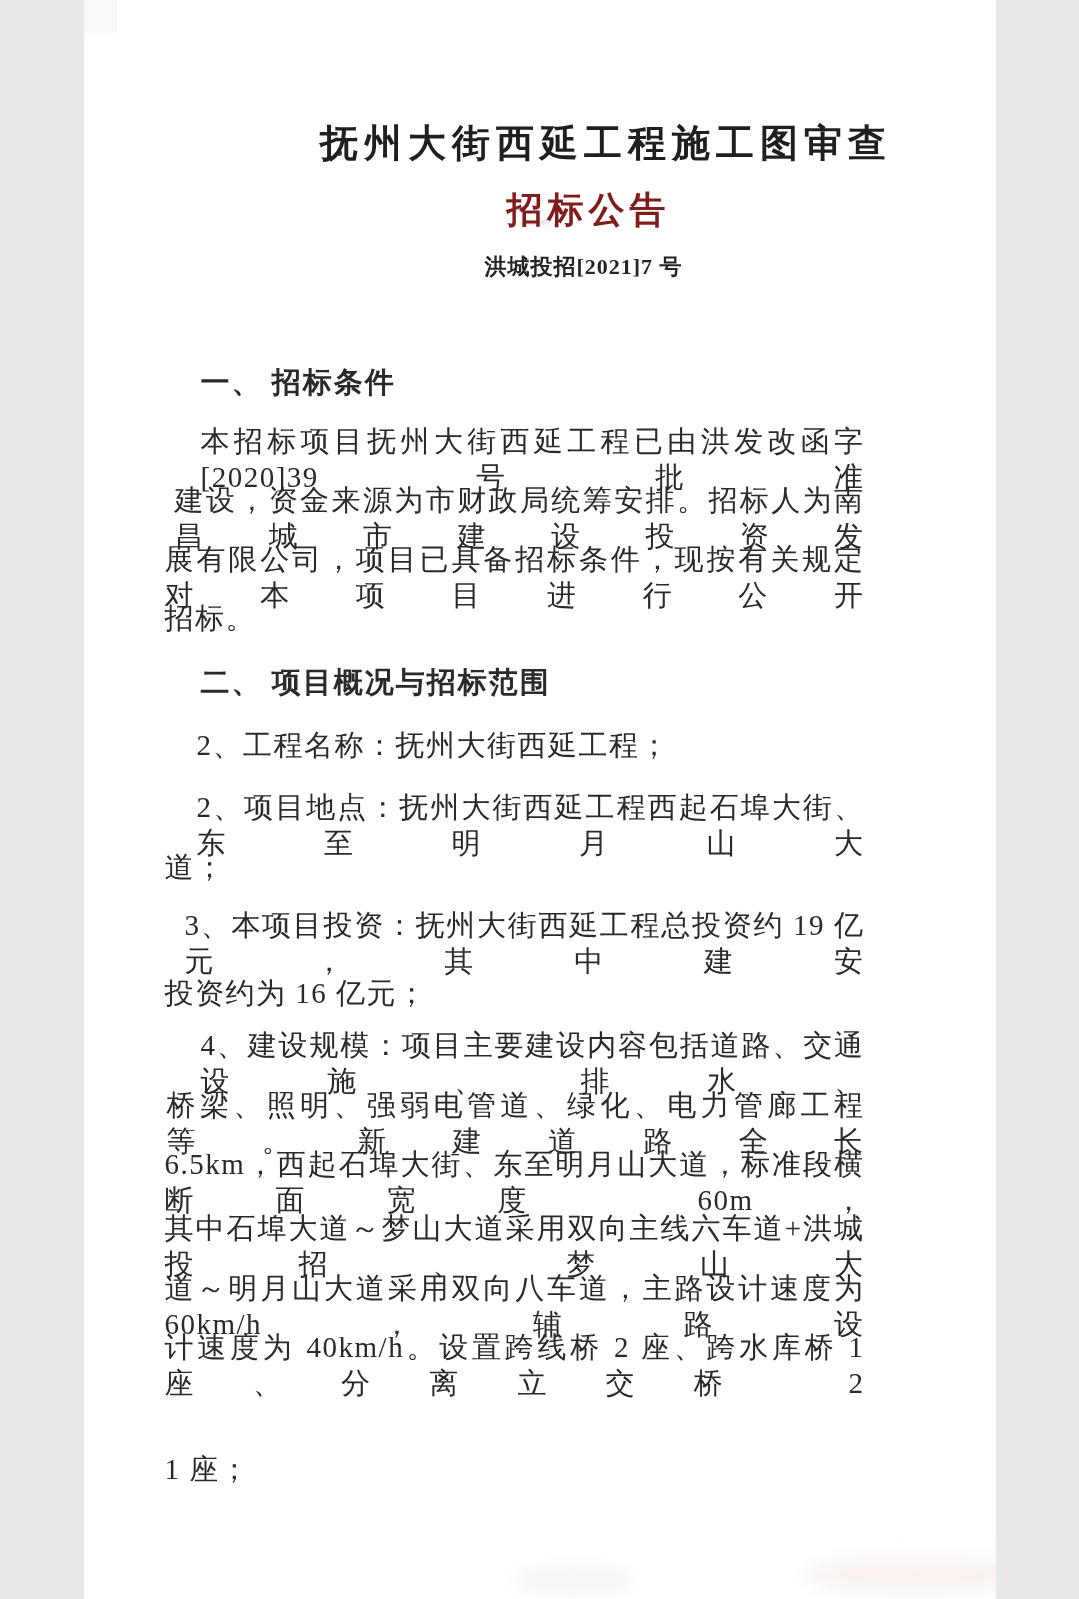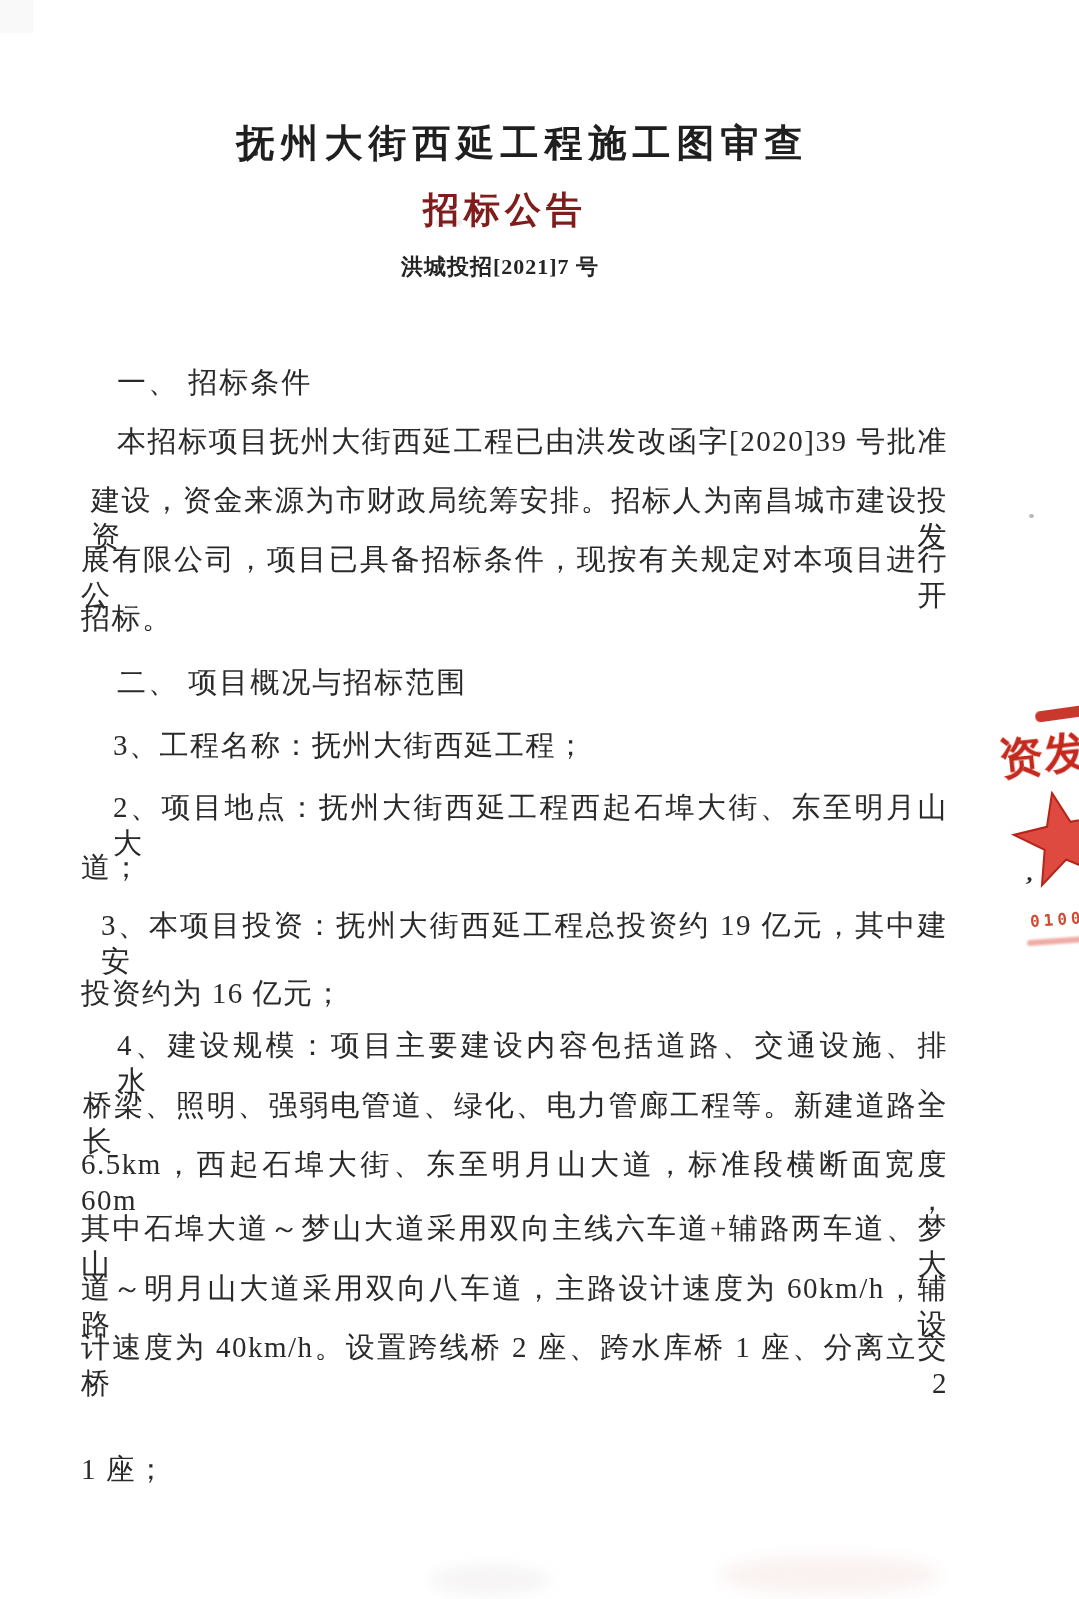--- a/index.html
+++ b/index.html
@@ -1,19 +1,19 @@
 <!DOCTYPE html>
 <html><head>
 <meta charset="utf-8">
 <style>
   html,body{margin:0;padding:0;}
   body{background:#e9e9e9;}
   #page{
     position:relative;
-    width:1079px;height:1599px;
+    width:912px;height:1599px;
     margin:0 auto;
     background:#ffffff;
     overflow:hidden;
     font-family:"Liberation Serif","DejaVu Serif",serif;
     color:#262626;
   }
   .line{
     position:absolute;
     font-size:29px;
     letter-spacing:1.5px;
@@ -21,21 +21,21 @@
     white-space:nowrap;
     color:#2a2a2a;
     text-rendering:optimizeLegibility;
   }
   .line.full{
     right:131px;
     white-space:normal;
     text-align:justify;
     text-align-last:justify;
   }
-  .line.bold{font-weight:normal;letter-spacing:2px;}
+  .line.bold{font-weight:bold;letter-spacing:2px;}
   .title1{
     position:absolute;top:118px;left:0;width:1045px;
     text-align:center;font-size:38px;font-weight:bold;
     letter-spacing:6px;color:#1f1f1f;white-space:nowrap;
   }
   .title2{
     position:absolute;top:186px;left:0;width:1010px;
     text-align:center;font-size:36px;font-weight:bold;
     letter-spacing:5px;color:#7f1d1d;
   }
@@ -116,29 +116,29 @@
   <div class="title1">抚州大街西延工程施工图审查</div>
   <div class="title2">招标公告</div>
   <div class="docnum">洪城投招[2021]7 号</div>
 
   <div class="line bold" style="left:117px;top:364px;">一、  招标条件</div>
   <div class="line full" style="left:117px;top:423px;">本招标项目抚州大街西延工程已由洪发改函字[2020]39 号批准</div>
   <div class="line full" style="left:81px;top:482px;margin-left:10px;">建设，资金来源为市财政局统筹安排。招标人为南昌城市建设投资发</div>
   <div class="line full" style="left:81px;top:541px;">展有限公司，项目已具备招标条件，现按有关规定对本项目进行公开</div>
   <div class="line" style="left:81px;top:600px;">招标。</div>
   <div class="line bold" style="left:117px;top:664px;">二、  项目概况与招标范围</div>
-  <div class="line" style="left:113px;top:727px;">3、工程名称：抚州大街西延工程；</div>
+  <div class="line" style="left:113px;top:727px;">2、工程名称：抚州大街西延工程；</div>
   <div class="line full" style="left:113px;top:789px;">2、项目地点：抚州大街西延工程西起石埠大街、东至明月山大</div>
   <div class="line" style="left:81px;top:849px;">道；</div>
   <div class="line full" style="left:101px;top:907px;">3、本项目投资：抚州大街西延工程总投资约 19 亿元，其中建安</div>
   <div class="line" style="left:81px;top:966px;margin-top:9px;">投资约为 16 亿元；</div>
   <div class="line full" style="left:117px;top:1027px;">4、建设规模：项目主要建设内容包括道路、交通设施、排水、</div>
   <div class="line full" style="left:83px;top:1087px;">桥梁、照明、强弱电管道、绿化、电力管廊工程等。新建道路全长</div>
   <div class="line full" style="left:81px;top:1146px;">6.5km，西起石埠大街、东至明月山大道，标准段横断面宽度 60m，</div>
-  <div class="line full" style="left:81px;top:1210px;">其中石埠大道～梦山大道采用双向主线六车道+辅路两车道、梦山大</div>
+  <div class="line full" style="left:81px;top:1210px;">其中石埠大道～梦山大道采用双向主线六车道+洪城投招、梦山大</div>
   <div class="line full" style="left:81px;top:1270px;">道～明月山大道采用双向八车道，主路设计速度为 60km/h，辅路设</div>
   <div class="line full" style="left:81px;top:1329px;">计速度为 40km/h。设置跨线桥 2 座、跨水库桥 1 座、分离立交桥 2</div>
   <div class="line" style="left:81px;top:1451px;">1 座；</div>
 
   <div class="seal-bar"></div>
   <div class="seal-chars">资发</div>
   <span class="seal-star">
     <svg width="100" height="96" viewBox="0 0 100 96">
       <polygon points="50,2 62,34 96,35 69,56 79,90 50,70 21,90 31,56 4,35 38,34" fill="#d93025" fill-opacity="0.88" stroke="#b5251a" stroke-width="2"></polygon>
     </svg>

